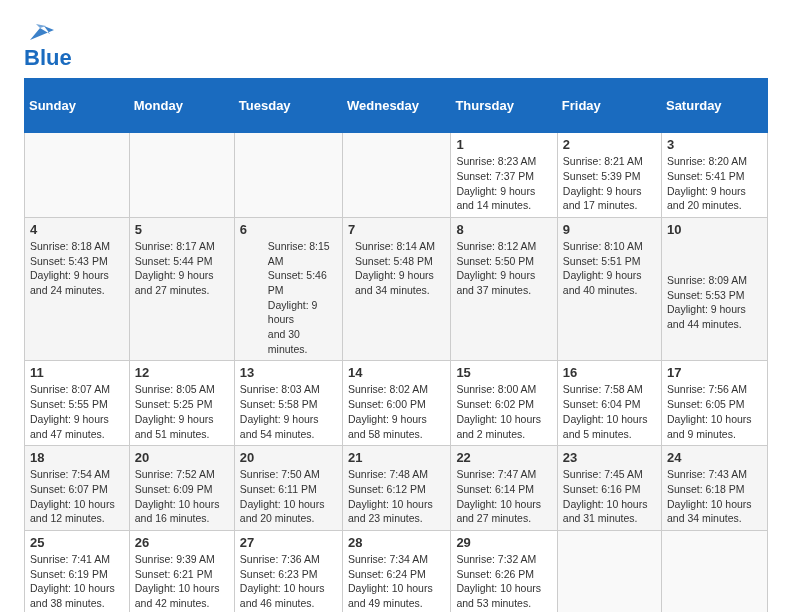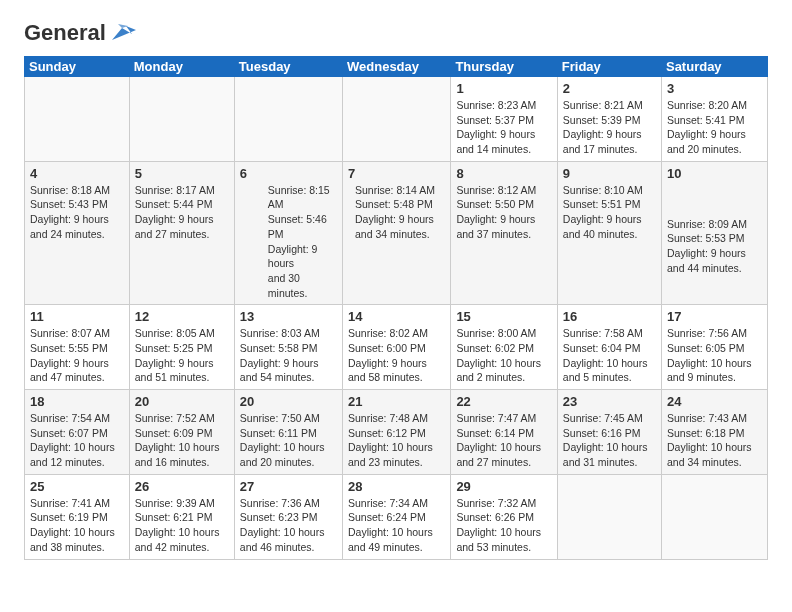--- a/index.html
+++ b/index.html
@@ -39,21 +39,21 @@
       color: #555;
     }
     table {
       width: 100%;
       border-collapse: collapse;
       font-size: 11px;
     }
     thead tr th {
       background-color: #1a6bbf;
       color: #fff;
-      padding: 2px 4px;
+      padding: 19px 4px;
       text-align: left;
       font-size: 13px;
       font-weight: bold;
       border: 1px solid #1a6bbf;
     }
     tbody tr td {
       border: 1px solid #ccc;
       vertical-align: top;
       padding: 4px 5px;
       width: 113px;
@@ -80,26 +80,27 @@
     }
   </style>
 </head>
 <body>
 
 <div class="header-area">
   <div class="logo">
     <div>
       <div style="display:flex;align-items:center;">
         <div style="font-size:22px;font-weight:bold;color:#333;line-height:1.1;">
-          <span>General</span><svg class="logo-icon" viewBox="0 0 28 28" style="display:inline-block;vertical-align:middle;margin-left:2px;">
+          <svg class="logo-icon" viewBox="0 0 28 28" style="display:inline-block;vertical-align:middle;margin-left:2px;">
               <polygon points="4,20 14,8 24,14 18,6 28,10" fill="#1a6bbf" opacity="0.85"></polygon>
               <polygon points="14,8 10,4 20,6" fill="#1a6bbf" opacity="0.6"></polygon>
             </svg>
         </div>
       </div>
+      <div style="font-size:22px;font-weight:bold;color:#1a6bbf;line-height:1.1;margin-top:-2px;">Blue</div>
     </div>
   </div>
   <div class="month-title">
     <h1></h1>
     <h2></h2>
   </div>
 </div>
 
 <table>
   <thead>
@@ -115,21 +116,21 @@
   </thead>
   <tbody id="calendar-body">
   <tr>
         <td class="empty"></td>
         <td class="empty"></td>
         <td class="empty"></td>
         <td class="empty"></td>
         <td>
           <span class="day-number">1</span>
           <div class="day-info" style="white-space: pre-line;">Sunrise: 8:23 AM
-Sunset: 5:37 PM
+Sunset: 7:37 PM
 Daylight: 9 hours
 and 14 minutes.</div>
         </td>
         <td>
           <span class="day-number">2</span>
           <div class="day-info" style="white-space: pre-line;">Sunrise: 8:21 AM
 Sunset: 5:39 PM
 Daylight: 9 hours
 and 17 minutes.</div>
         </td>

